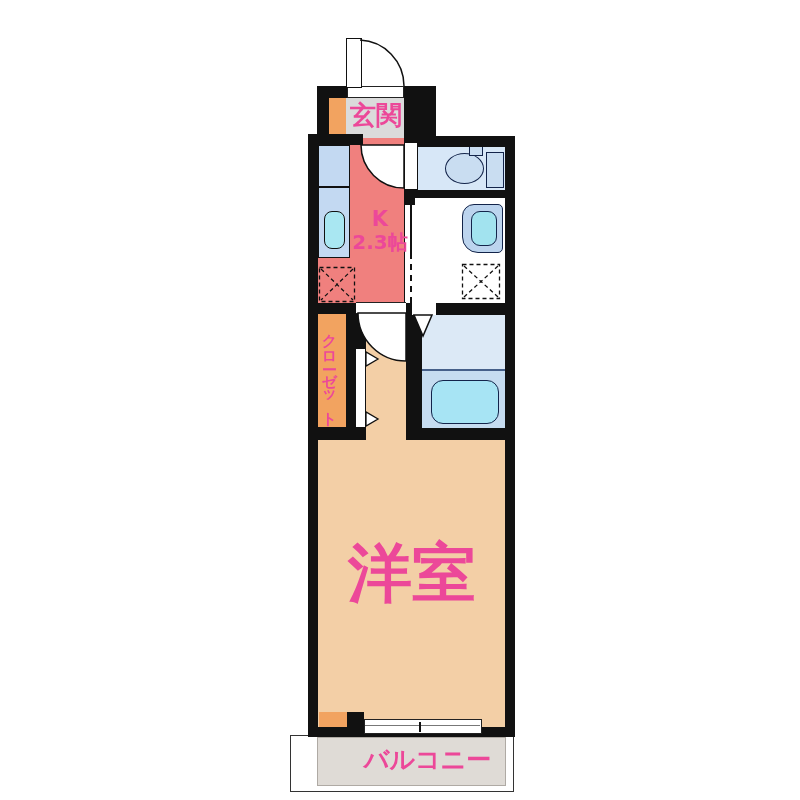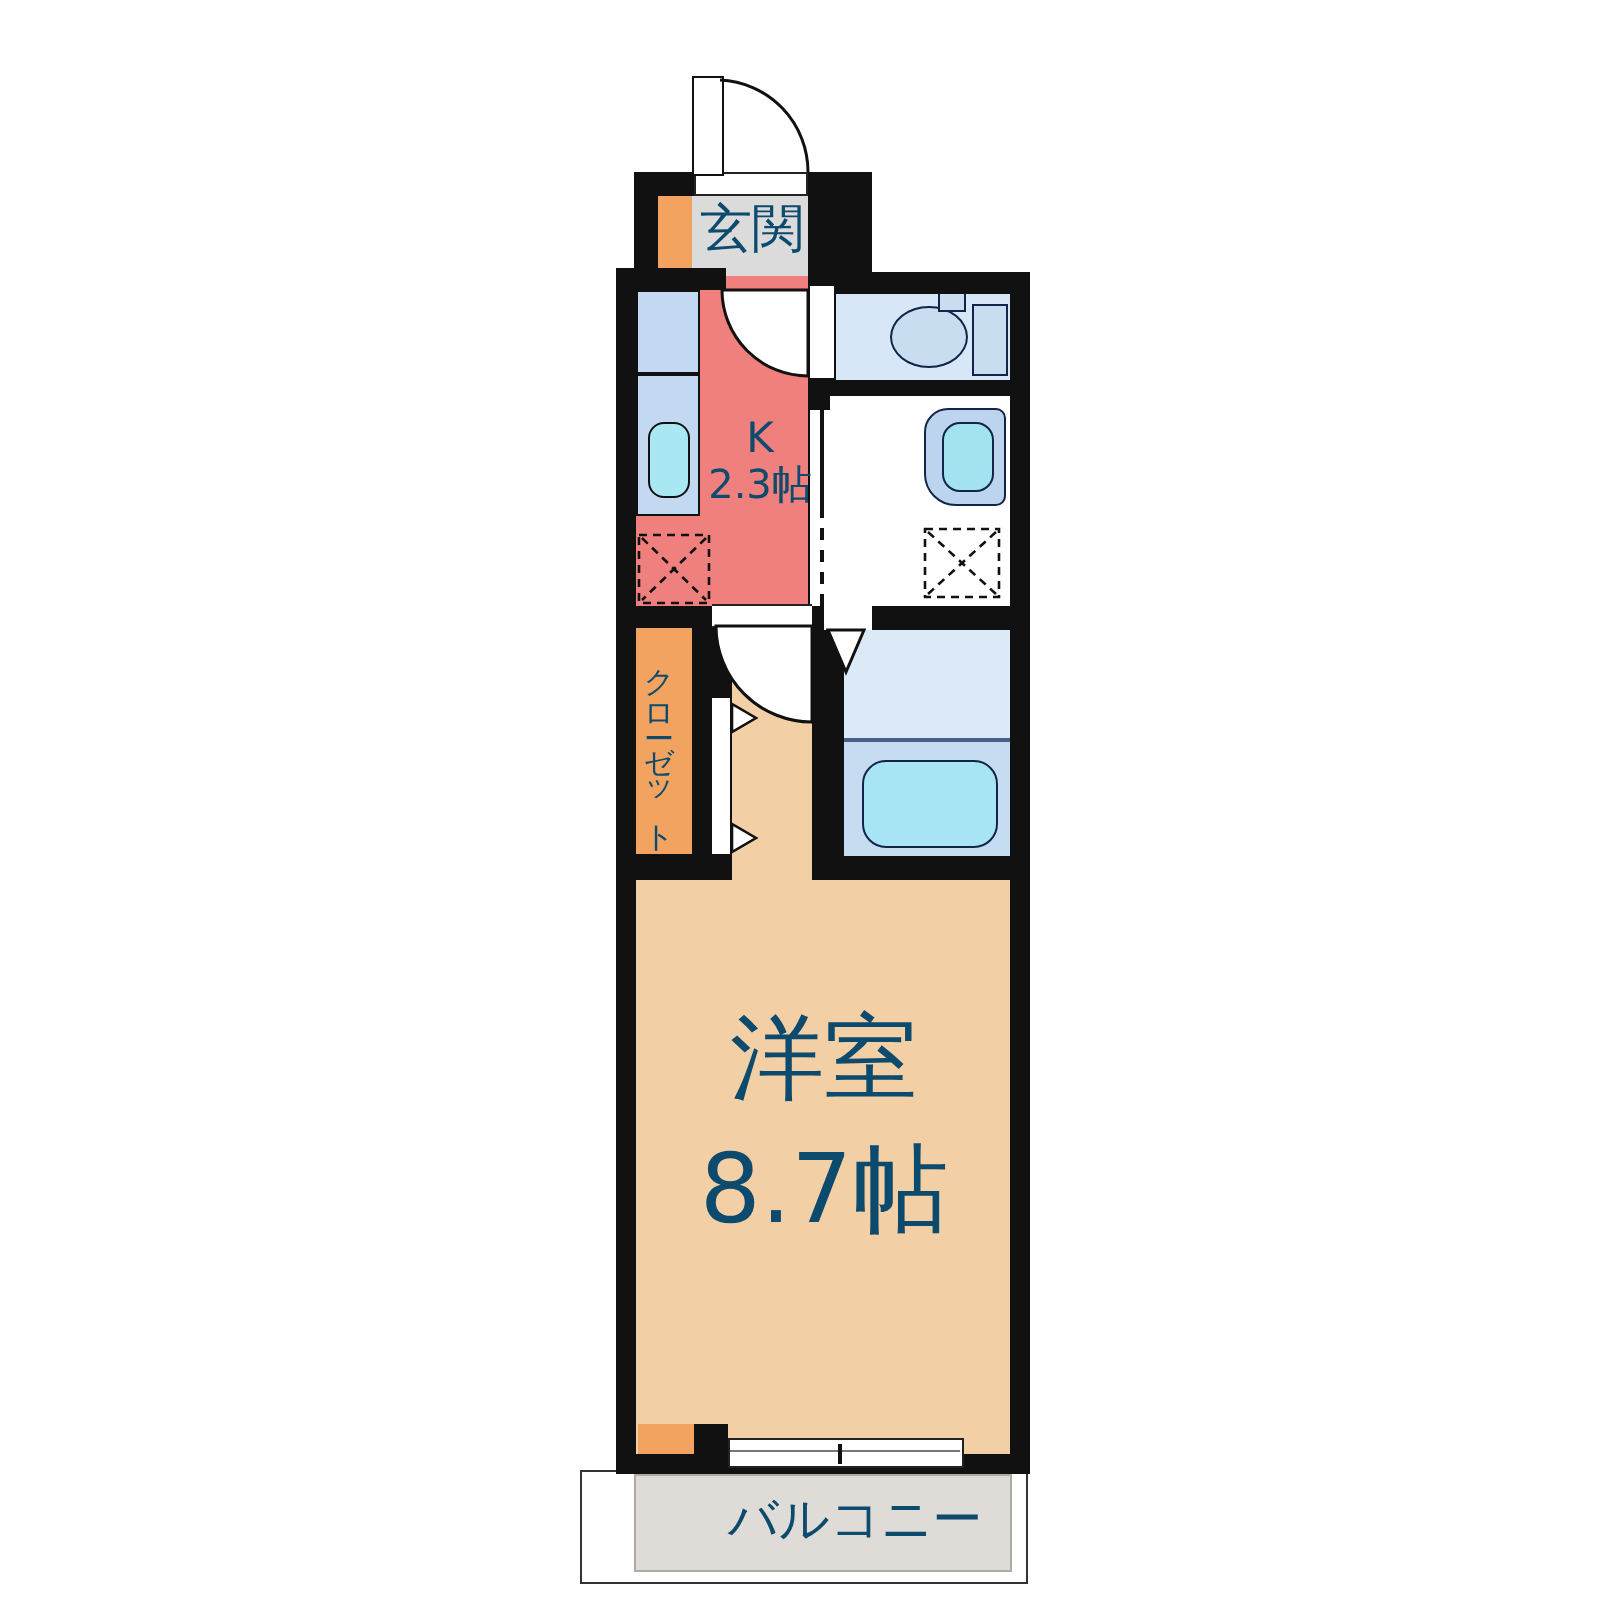--- a/index.html
+++ b/index.html
@@ -4,21 +4,21 @@
 <style>
   html,body{margin:0;padding:0;background:#ffffff;}
   .canvas{position:relative;width:800px;height:800px;background:#ffffff;overflow:hidden;
           font-family:"DejaVu Sans",sans-serif;}
   .abs{position:absolute;box-sizing:border-box;}
   .wall{background:#111111;z-index:3;}
   .floor{z-index:1;}
   .fixture{z-index:2;}
   .door{z-index:4;background:#ffffff;}
   .svglayer{left:0;top:0;width:800px;height:800px;z-index:5;}
-  .label{z-index:6;color:#0c4a6e;font-weight:normal;text-align:center;line-height:1.1;}
+  .label{z-index:6;color:#ec4899;font-weight:bold;text-align:center;line-height:1.1;}
   .v-label{writing-mode:vertical-rl;text-orientation:mixed;letter-spacing:2px;}
 </style>
 </head>
 <body>
 
 <div class="canvas">
 
   <div class="abs floor" style="left:318px;top:138px;width:88px;height:167px;background:#F0807E;"></div>
   <div class="abs floor" style="left:346px;top:96px;width:60px;height:42px;background:#DBDBDB;"></div>
   <div class="abs floor" style="left:318px;top:313px;width:187px;height:414px;background:#F3CFA6;"></div>
@@ -100,19 +100,18 @@
   <div class="abs label" style="left:346px;top:101px;width:60px;font-size:26px;">玄関</div>
 
   <div class="abs label" style="left:348px;top:208px;width:64px;">
     <div style="font-size:21px;">K</div>
     <div style="font-size:20px;">2.3帖</div>
   </div>
 
   <div class="abs label v-label" style="left:321px;top:317px;height:110px;font-size:15px;">クローゼット</div>
 
   <div class="abs label" style="left:318px;top:504px;width:188px;">
-    <div style="font-size:47px;">洋室</div>
-    <div style="font-size:48px;margin-top:13px;">8.7帖</div>
+    <div style="font-size:64px;margin-top:34px;">洋室</div>
   </div>
 
   <div class="abs label" style="left:317px;top:746px;width:189px;font-size:25px;padding-left:32px;">バルコニー</div>
 
 </div>
 
 </body></html>

